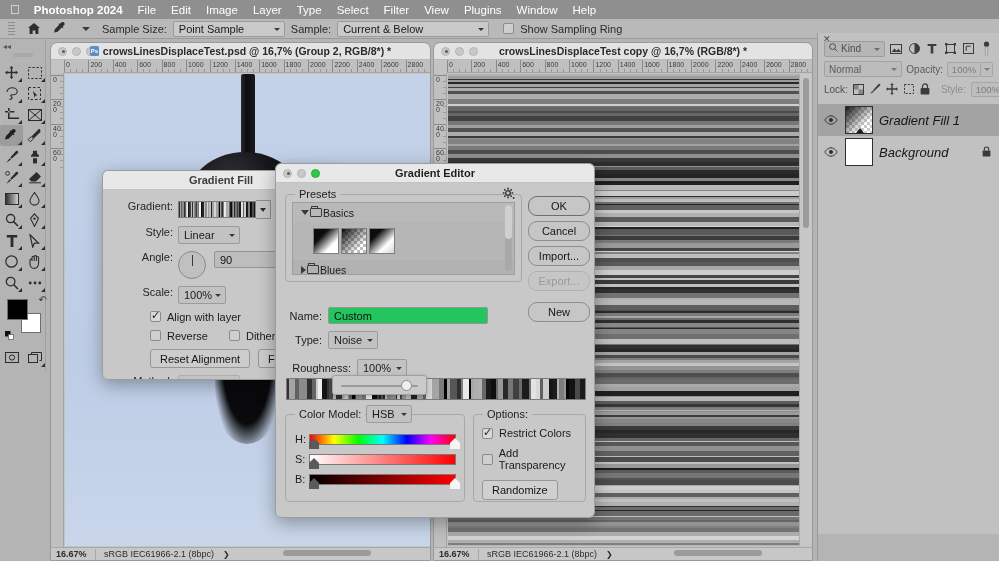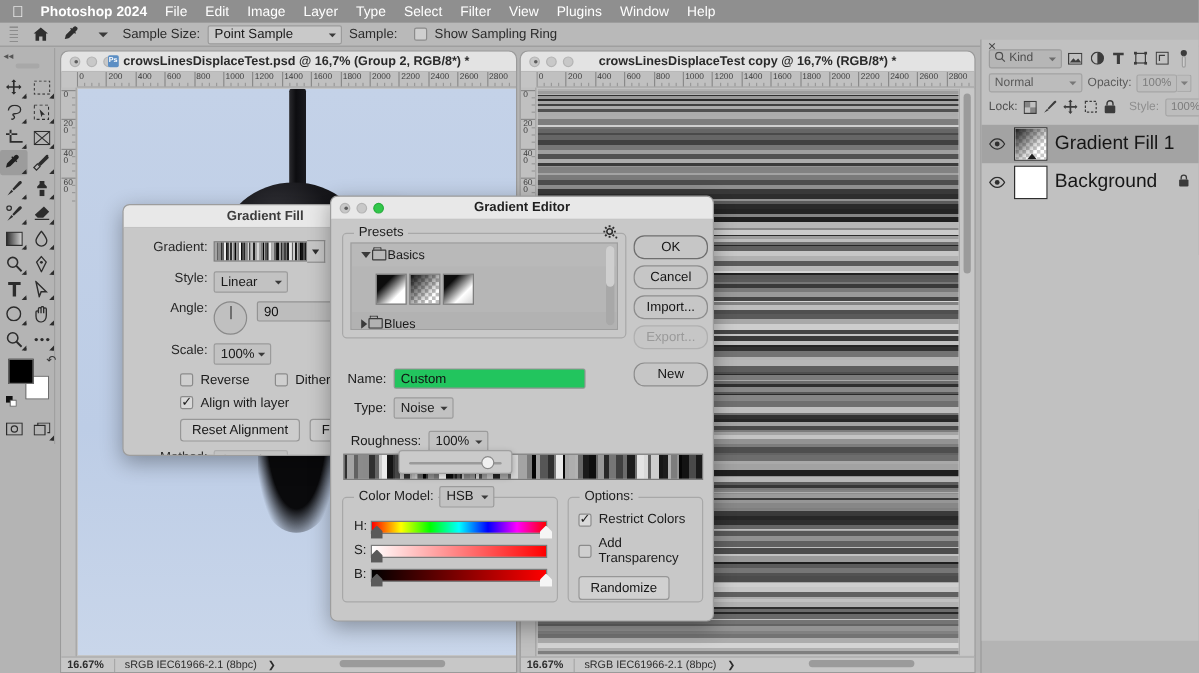--- a/index.html
+++ b/index.html
@@ -231,21 +231,21 @@
     background:#bdbdbd;position:relative;}
   .opac-arrow::after{content:"";position:absolute;left:3px;top:5px;width:0;height:0;
     border-left:3px solid transparent;border-right:3px solid transparent;border-top:3.5px solid #7d7d7d;}
   .lockrow { display:flex; align-items:center; padding:0 6px; gap:5px; height:20px;}
   .lock-lab{font-size:10px;color:#4f4f4f;}
   .lockico{width:12px;height:14px;display:flex;align-items:center;justify-content:center;color:#3c3c3c;}
   .layer-item { display:flex; align-items:center; height:32px; padding-left:5px; gap:6px; }
   .layer-item.sel { background:#a3a3a3; }
   .eye { width:16px; display:flex; justify-content:center; color:#2e2e2e;}
   .thumb-box { width:28px; height:28px; border:1.5px solid #2f2f2f; background:#fff; position:relative; overflow:hidden;}
-  .layer-name { font-size:16px; color:#161616; flex:1; }
+  .layer-name { font-size:13px; color:#161616; flex:1;font-style:italic; }
   .layer-lock { padding-right:8px; color:#3a3a3a; }
 
   
   .dlg {
     position:absolute; background:#c8c8c8;
     border:1px solid #9d9d9d; border-radius:6px;
     box-shadow:0 5px 18px rgba(0,0,0,.32);
     overflow:hidden;
   }
   .dlg-title {
@@ -371,20 +371,21 @@
       </svg>
   </div>
   <div class="ob-icon">
     <svg width="8" height="6" viewBox="0 0 8 6">
         <path d="M0 1h8L4 5z" fill="#3a3a3a"></path>
       </svg>
   </div>
   <span class="lbl">Sample Size:</span>
   <span class="ps-select" style="width:112px">Point Sample</span>
   <span class="lbl">Sample:</span>
+  <span class="ps-select" style="width:152px">Current &amp; Below</span>
   <span class="ps-check" style="margin-left:8px"></span>
   <span class="lbl">Show Sampling Ring</span>
 </div>
 
 <div id="toolbar">
   <div class="tb-grip">◂◂</div>
   <div class="tb-handle"></div>
   <div class="tool-grid">
     <div class="tool">
       <svg width="13" height="13" viewBox="0 0 13 13">
@@ -975,29 +976,29 @@
       <div class="txtfield" style="width:76px;margin-left:8px">90</div>
       <span style="margin-left:5px;font-size:10px">°</span>
     </div>
 
     <div class="gf-row">
       <div class="rowlbl">Scale:</div>
       <span class="ps-select" style="width:48px;height:18px;background:#c2c2c2">100%</span>
     </div>
 
     <div class="gf-row" style="padding-left:47px">
+      <span class="ps-check on"></span>
+      <span style="margin-left:6px">Align with layer</span>
+    </div>
+
+    <div class="gf-row" style="padding-left:47px">
       <span class="ps-check"></span>
       <span style="margin-left:6px">Reverse</span>
       <span class="ps-check" style="margin-left:21px"></span>
       <span style="margin-left:6px">Dither</span>
-    </div>
-
-    <div class="gf-row" style="padding-left:47px">
-      <span class="ps-check on"></span>
-      <span style="margin-left:6px">Align with layer</span>
     </div>
 
     <div class="gf-row" style="padding-left:47px">
       <span class="btn">Reset Alignment</span>
       <span class="btn" style="margin-left:8px">Fit to do</span>
     </div>
 
     <div class="gf-row">
       <div class="rowlbl dim">Method:</div>
       <span class="ps-select dim" style="width:62px;height:18px;background:#c2c2c2;border-color:#aeaeae">Smooth</span>

